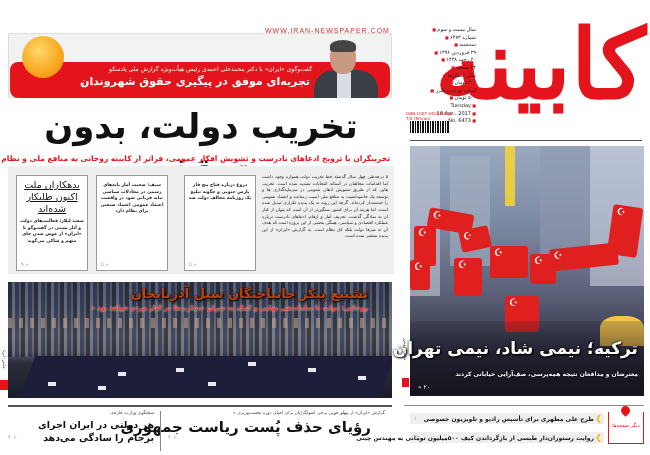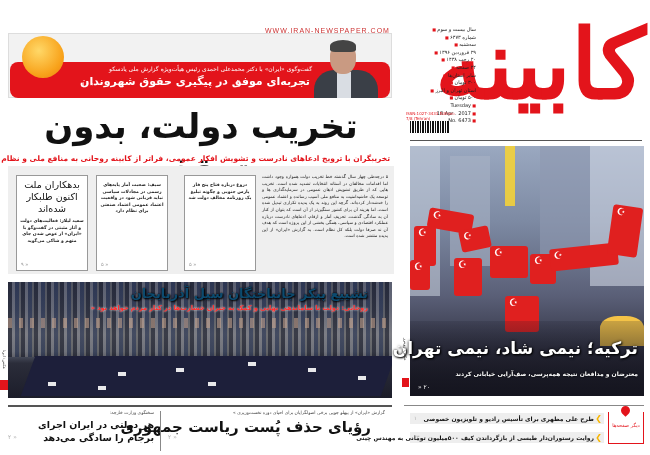--- a/index.html
+++ b/index.html
@@ -32,35 +32,35 @@
   .banner-title { left: 130px; top: 75px; width: 180px; font-size: 11px; color: #fff; text-align: right; white-space: nowrap; font-weight: bold; }
   .banner-page { left: 82px; top: 80px; font-size: 6px; color: #fff; direction: ltr; }
 
   
   .headline { left: 12px; top: 104px; width: 378px; text-align: center; font-size: 34px; font-weight: 900; line-height: 44px; letter-spacing: -1px; }
   .sub-headline { left: 12px; top: 154px; width: 378px; text-align: center; font-size: 7.5px; color: #e3141b; font-weight: bold; white-space: nowrap; }
 
   
   .mid-panel { left: 8px; top: 166px; width: 386px; height: 108px; background: #efefef; }
   .box { top: 175px; width: 72px; height: 96px; background: #fff; border: 1px solid #999; padding: 3px; }
-  .box h3 { font-size: 9.5px; line-height: 12px; text-align: center; font-weight: normal; color: #111; }
+  .box h3 { font-size: 9.5px; line-height: 12px; text-align: center; font-weight: normal; color: #111; text-decoration: underline; }
   .box p { font-size: 4.5px; line-height: 6.5px; text-align: center; margin-top: 3px; color: #222; font-weight: bold; }
   .box .pg { position: absolute; left: 4px; bottom: 3px; font-size: 5px; color: #999; direction: ltr; }
   .editorial { left: 262px; top: 174px; width: 126px; font-size: 4.4px; line-height: 6.6px; text-align: justify; color: #222; }
 
   
   .photo1 { left: 8px; top: 282px; width: 384px; height: 116px; overflow: hidden;
     background: linear-gradient(180deg, #3c4560 0%, #4e566c 25%, #6a6f7c 45%, #59606f 60%, #2b2d3a 70%, #1c1d2a 100%); }
   .crowd { position: absolute; left: 0; top: 0; width: 100%; height: 75px;
     background: repeating-linear-gradient(90deg, rgba(20,20,30,.55) 0 4px, rgba(180,170,160,.25) 4px 7px, rgba(30,40,70,.5) 7px 11px, rgba(120,110,90,.3) 11px 13px); }
   .faces { position: absolute; left: 0; top: 36px; width: 100%; height: 10px;
     background: repeating-linear-gradient(90deg, #c9a58e 0 4px, transparent 4px 11px); opacity: .55; }
   .coffins { position: absolute; left: 20px; top: 74px; width: 360px; height: 40px; background: #1d1f3a; transform: skewX(-20deg); }
   .coffin-tag { position: absolute; width: 8px; height: 4px; background: #e8e8ea; }
-  .photo1-title { left: 20px; top: 286px; width: 360px; font-size: 13px; color: #0c4a6e; font-weight: bold; text-align: right; text-shadow: 0 0 2px #000, 1px 1px 2px #000; padding-right: 12px; }
+  .photo1-title { left: 20px; top: 286px; width: 360px; font-size: 13px; color: #c2410c; font-weight: bold; text-align: right; text-shadow: 0 0 2px #000, 1px 1px 2px #000; padding-right: 12px; }
   .photo1-sub { left: 20px; top: 304px; width: 360px; font-size: 6.5px; color: #ff2a2a; font-weight: bold; text-align: right; text-shadow: 0 0 2px #fff; white-space: nowrap; padding-right: 12px; }
   .side-tag { left: 0px; top: 380px; width: 8px; height: 10px; background: #e3141b; }
   .side-text { left: 2px; top: 350px; font-size: 4px; color: #333; writing-mode: vertical-rl; }
 
   
   .bottom-rule { left: 8px; top: 405px; width: 384px; height: 2px; background: #555; }
   .story2-kicker { left: 170px; top: 410px; width: 215px; font-size: 4.5px; color: #444; text-align: right; white-space: nowrap; }
   .story2-title { left: 156px; top: 418px; width: 215px; font-size: 15px; font-weight: bold; text-align: right; white-space: nowrap; }
   .story2-pg { left: 168px; top: 433px; font-size: 6px; color: #aaa; direction: ltr; }
   .vrule { left: 160px; top: 411px; width: 1px; height: 40px; background: #888; }

